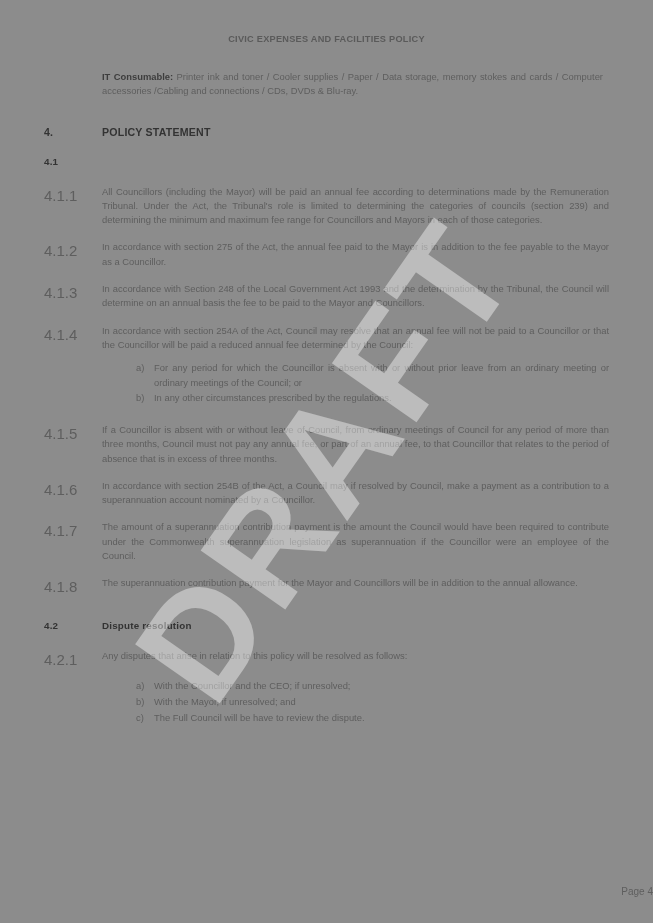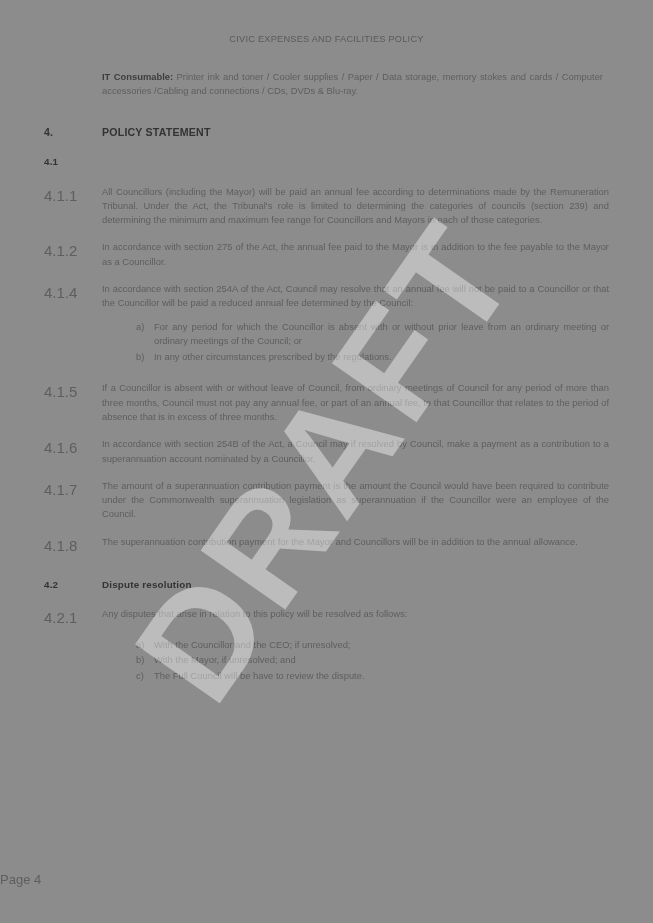--- a/index.html
+++ b/index.html
@@ -24,21 +24,21 @@
   .page-inner {
     position: absolute;
     left: 0; top: 0; right: 0; bottom: 0;
     padding: 34px 44px 20px 44px;
     box-sizing: border-box;
     color: #3b3b3b;
   }
   .doc-header {
     text-align: center;
     font-size: 9.2px;
-    font-weight: normal;
+    font-weight: bold;
     letter-spacing: 0.25px;
     color: #5a5a5a;
     margin: 0 0 26px 0;
   }
   .para {
     font-size: 9.4px;
     line-height: 1.52;
     text-align: justify;
     color: #5e5e5e;
     margin: 0 0 13px 0;
@@ -98,23 +98,23 @@
   }
   .sub-list li .txt {
     flex: 1 1 auto;
   }
   .indent-block { margin-left: 34px; }
   .spacer-lg { height: 12px; }
   .footer {
     position: absolute;
     left: 0;
     right: 0;
-    bottom: 36px;
-    text-align: left;
-    font-size: 13px;
+    bottom: 26px;
+    text-align: right;
+    font-size: 10px;
     color: #5e5e5e;
   }
   
   .watermark {
     position: absolute;
     left: 0; top: 0;
     width: 653px;
     height: 923px;
     pointer-events: none;
     z-index: 5;
@@ -159,20 +159,24 @@
     <div class="row">
       <div class="num">4.1.1</div>
       <div class="body">All Councillors (including the Mayor) will be paid an annual fee according to determinations made by the Remuneration Tribunal. Under the Act, the Tribunal's role is limited to determining the categories of councils (section 239) and determining the minimum and maximum fee range for Councillors and Mayors in each of those categories.</div>
     </div>
 
     <div class="row">
       <div class="num">4.1.2</div>
       <div class="body">In accordance with section 275 of the Act, the annual fee paid to the Mayor is in addition to the fee payable to the Mayor as a Councillor.</div>
     </div>
 
+    <div class="row">
+      <div class="num">4.1.3</div>
+      <div class="body">In accordance with Section 248 of the Local Government Act 1993 and the determination by the Tribunal, the Council will determine on an annual basis the fee to be paid to the Mayor and Councillors.</div>
+    </div>
 
     <div class="row">
       <div class="num">4.1.4</div>
       <div class="body">
         <span>In accordance with section 254A of the Act, Council may resolve that an annual fee will not be paid to a Councillor or that the Councillor will be paid a reduced annual fee determined by the Council:</span>
         <ul class="sub-list indent-block">
           <li>
             <span class="marker">a)</span>
             <span class="txt">For any period for which the Councillor is absent with or without prior leave from an ordinary meeting or ordinary meetings of the Council; or</span>
           </li>

